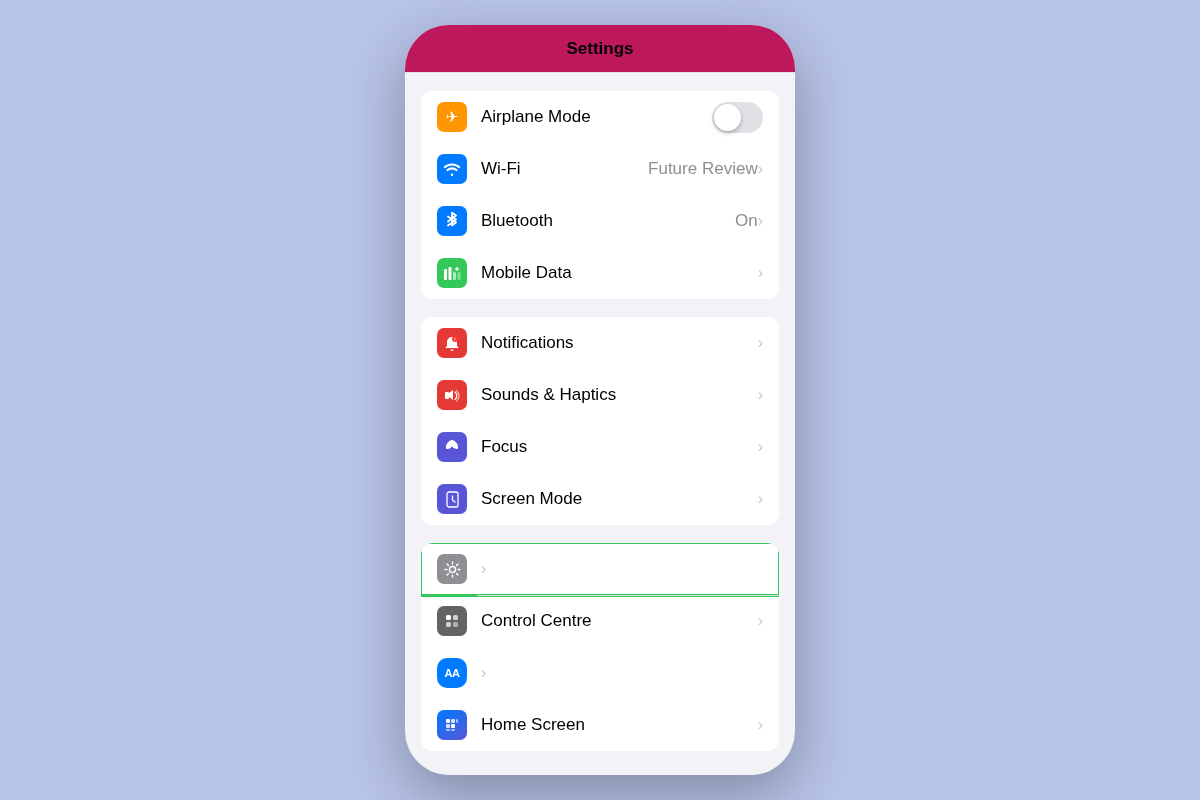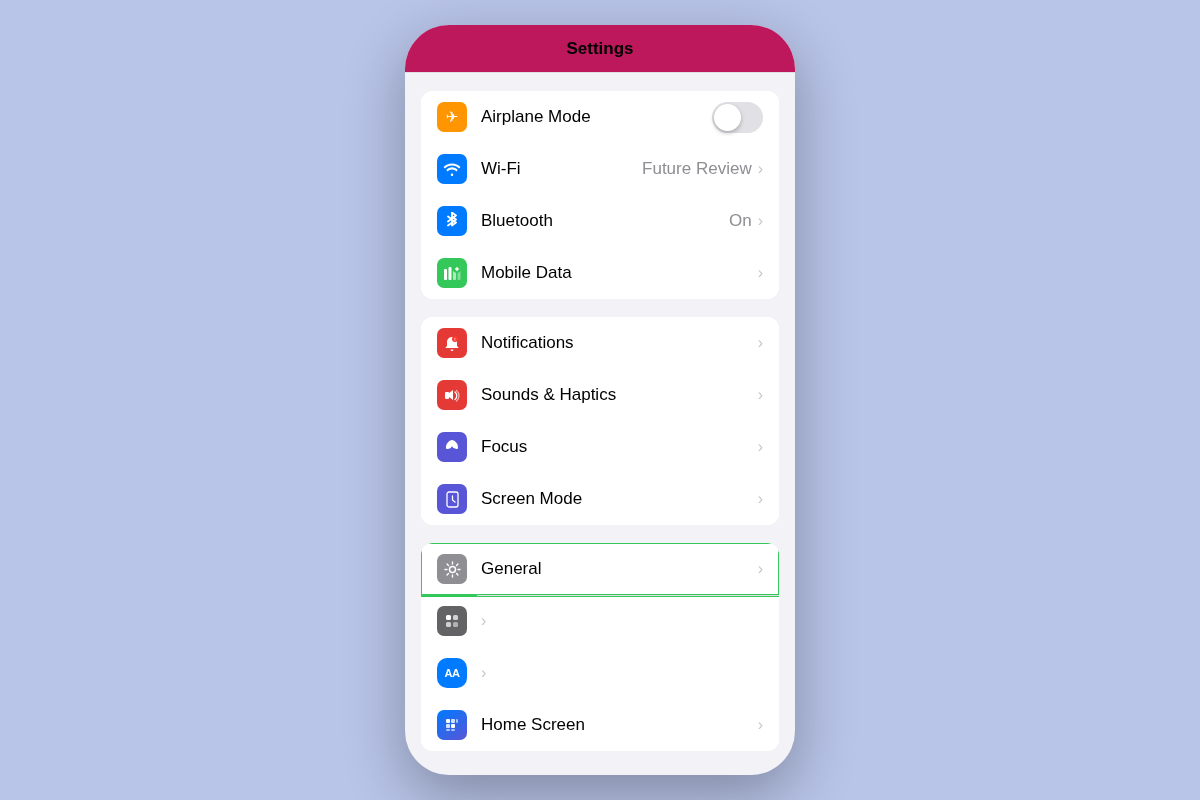--- a/index.html
+++ b/index.html
@@ -143,21 +143,21 @@
 
     .settings-row-label {
       flex: 1;
       font-size: 17px;
       color: #000;
     }
 
     .settings-row-value {
       font-size: 17px;
       color: #8e8e93;
-      margin-right: 6px;
+      margin-right: 0;
     }
 
     .chevron {
       color: #c7c7cc;
       font-size: 16px;
       font-weight: 500;
     }
 
     .toggle {
       width: 51px;
@@ -303,33 +303,33 @@
 
     <div class="settings-group">
 
       <div class="settings-row" style="outline: 3px solid #34c759; outline-offset: -1.5px; position: relative; z-index: 2; background:#fff;">
         <div class="settings-row-icon bg-gray">
           <svg width="17" height="17" viewBox="0 0 17 17" fill="none">
             <circle cx="8.5" cy="8.5" r="3" stroke="white" stroke-width="1.5" fill="none"></circle>
             <path d="M8.5 1v2M8.5 14v2M1 8.5h2M14 8.5h2M3.05 3.05l1.41 1.41M12.54 12.54l1.41 1.41M3.05 13.95l1.41-1.41M12.54 4.46l1.41-1.41" stroke="white" stroke-width="1.4" stroke-linecap="round"></path>
           </svg>
         </div>
-        <span class="settings-row-label">General</span>
         <span class="chevron">›</span>
       </div>
 
       <div class="settings-row">
         <div class="settings-row-icon" style="background:#636366;">
           <svg width="16" height="16" viewBox="0 0 16 16" fill="none">
             <rect x="2" y="2" width="5" height="5" rx="1.5" fill="white"></rect>
             <rect x="9" y="2" width="5" height="5" rx="1.5" fill="white" opacity="0.7"></rect>
             <rect x="2" y="9" width="5" height="5" rx="1.5" fill="white" opacity="0.7"></rect>
             <rect x="9" y="9" width="5" height="5" rx="1.5" fill="white" opacity="0.5"></rect>
           </svg>
         </div>
+        <span class="settings-row-label">Control Centre</span>
         <span class="chevron">›</span>
       </div>
 
       <div class="settings-row">
         <div class="settings-row-icon bg-blue-display" style="background:#007aff; font-size:13px; font-weight:700; letter-spacing:-1px;border-radius:10px;">
           <span style="color:white; font-size:11px; font-weight:800; letter-spacing:-0.5px;">AA</span>
         </div>
         <span class="chevron">›</span>
       </div>
 

